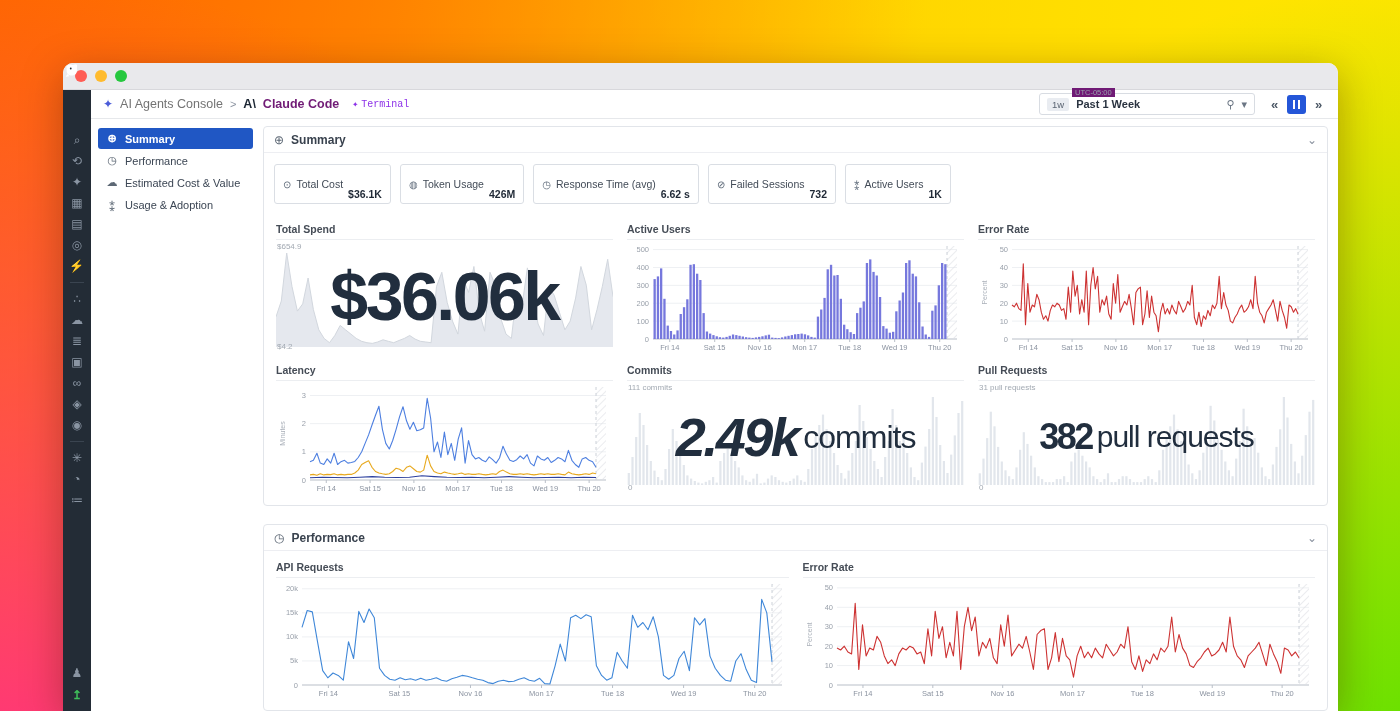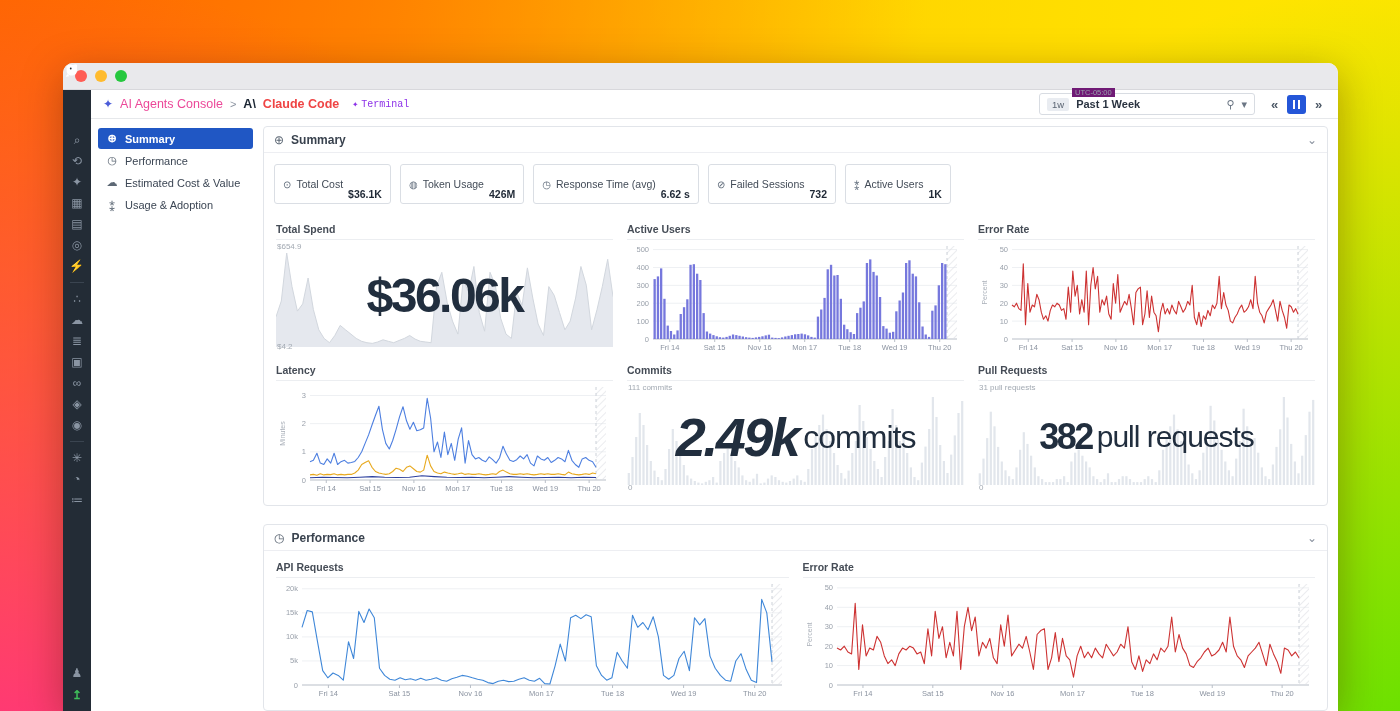--- a/index.html
+++ b/index.html
@@ -25,24 +25,24 @@
   .rail-ic{font-size:12px;line-height:12px;color:#8a95a3;cursor:pointer;}
   .rail-div{width:14px;height:1px;background:#3a4450;margin:1px 0;}
   .rail-spacer{flex:1;}
   .rail-bottom{display:flex;flex-direction:column;align-items:center;gap:10px;margin-bottom:10px;}
   .rail-ic.green{color:#3fbf5a;font-weight:bold;}
   
   .app{flex:1;display:flex;flex-direction:column;min-width:0;background:#fff;}
   .app-header{height:28px;border-bottom:1px solid #e6e8eb;display:flex;align-items:center;justify-content:space-between;padding:0 10px 0 12px;flex:0 0 28px;}
   .breadcrumb{display:flex;align-items:center;gap:7px;font-size:12.5px;}
   .bc-spark{color:#4a5bd8;font-size:12px;}
-  .bc-link{color:#ec4899;cursor:pointer;}
+  .bc-link{color:#737373;cursor:pointer;}
   .bc-sep{color:#8b93a0;font-size:11px;}
   .bc-anthropic{font-weight:700;color:#1c2633;}
-  .bc-page{font-weight:700;color:#ef4444;}
+  .bc-page{font-weight:700;color:#701a75;}
   .bc-tag{font-family:"Liberation Mono",monospace;font-size:10px;color:#8c30e8;margin-left:6px;display:flex;gap:3px;align-items:center;cursor:pointer;}
   .time-controls{display:flex;align-items:center;gap:10px;}
   .time-picker{position:relative;height:20px;border:1px solid #d8dce2;border-radius:3px;display:flex;align-items:center;gap:7px;padding:0 7px;width:200px;cursor:pointer;}
   .utc{position:absolute;top:-6px;left:32px;font-size:7.5px;color:#98a0ab;background:#701a75;padding:0 3px;}
   .chip1w{background:#e9ecf1;border-radius:2px;font-size:9.5px;padding:1px 5px;color:#5a6472;}
   .range-label{font-size:11px;font-weight:600;color:#2a3340;flex:1;}
   .tp-ic{color:#6b7684;font-size:11px;}
   .playback{display:flex;align-items:center;gap:3px;}
   .pb-btn{width:19px;height:19px;display:flex;align-items:center;justify-content:center;font-size:13px;font-weight:700;color:#4c5866;cursor:pointer;}
   .pb-pause{width:19px;height:19px;background:#2456d8;border-radius:3px;display:flex;align-items:center;justify-content:center;cursor:pointer;}
@@ -206,21 +206,21 @@
                     <span class="chip-ic">⁑</span>
                     <span>Active Users</span>
                     <span class="chip-val">1K</span>
                   </div>
                 </div>
               <div class="charts-grid" id="summary-grid">
                   <div class="chart-cell">
                     <div class="chart-title">Total Spend</div>
                     <div class="chart-body">
                       <div class="big-overlay">
-                        <span class="big-num" style="font-size: 48px;">$36.06k</span>
+                        <span class="big-num" style="font-size: 68px;">$36.06k</span>
                       </div>
                       <span class="corner top">$654.9</span>
                       <span class="corner bot">$4.2</span>
                       <svg width="337" height="112" viewBox="0 0 337 112">
                         <path d="M0,107 L0.0,76.8 L5.3,61.0 L10.7,13.0 L16.0,46.6 L21.4,71.1 L26.7,63.9 L32.1,38.0 L37.4,69.6 L42.8,89.8 L48.1,98.4 L53.5,102.7 L58.8,95.5 L64.2,85.4 L69.5,89.8 L74.9,94.1 L80.2,98.4 L85.6,101.3 L90.9,102.7 L96.3,103.4 L101.6,102.0 L107.0,99.8 L112.3,101.3 L117.7,102.7 L123.0,100.5 L128.4,98.4 L133.7,95.5 L139.1,99.1 L144.4,101.3 L149.8,102.0 L155.1,102.7 L160.5,46.6 L165.8,32.3 L171.2,62.4 L176.5,81.1 L181.9,94.1 L187.2,39.4 L192.6,52.4 L197.9,26.5 L203.3,72.5 L208.6,91.2 L214.0,32.3 L219.3,45.2 L224.7,78.3 L230.0,94.1 L235.4,98.4 L240.7,52.4 L246.1,65.3 L251.4,27.9 L256.8,58.1 L262.1,84.0 L267.5,95.5 L272.8,46.6 L278.2,55.3 L283.5,72.5 L288.9,89.8 L294.2,81.1 L299.6,58.1 L304.9,26.5 L310.3,45.2 L315.6,89.8 L321.0,69.6 L326.3,46.6 L331.7,19.3 L337.0,56.7 L337,107 Z" fill="#e5e8ee"></path>
                         <polyline points="0.0,76.8 5.3,61.0 10.7,13.0 16.0,46.6 21.4,71.1 26.7,63.9 32.1,38.0 37.4,69.6 42.8,89.8 48.1,98.4 53.5,102.7 58.8,95.5 64.2,85.4 69.5,89.8 74.9,94.1 80.2,98.4 85.6,101.3 90.9,102.7 96.3,103.4 101.6,102.0 107.0,99.8 112.3,101.3 117.7,102.7 123.0,100.5 128.4,98.4 133.7,95.5 139.1,99.1 144.4,101.3 149.8,102.0 155.1,102.7 160.5,46.6 165.8,32.3 171.2,62.4 176.5,81.1 181.9,94.1 187.2,39.4 192.6,52.4 197.9,26.5 203.3,72.5 208.6,91.2 214.0,32.3 219.3,45.2 224.7,78.3 230.0,94.1 235.4,98.4 240.7,52.4 246.1,65.3 251.4,27.9 256.8,58.1 262.1,84.0 267.5,95.5 272.8,46.6 278.2,55.3 283.5,72.5 288.9,89.8 294.2,81.1 299.6,58.1 304.9,26.5 310.3,45.2 315.6,89.8 321.0,69.6 326.3,46.6 331.7,19.3 337.0,56.7" fill="none" stroke="#d2d7de" stroke-width="1"></polyline>
                       </svg>
                     </div>
                   </div>
                   <div class="chart-cell">

